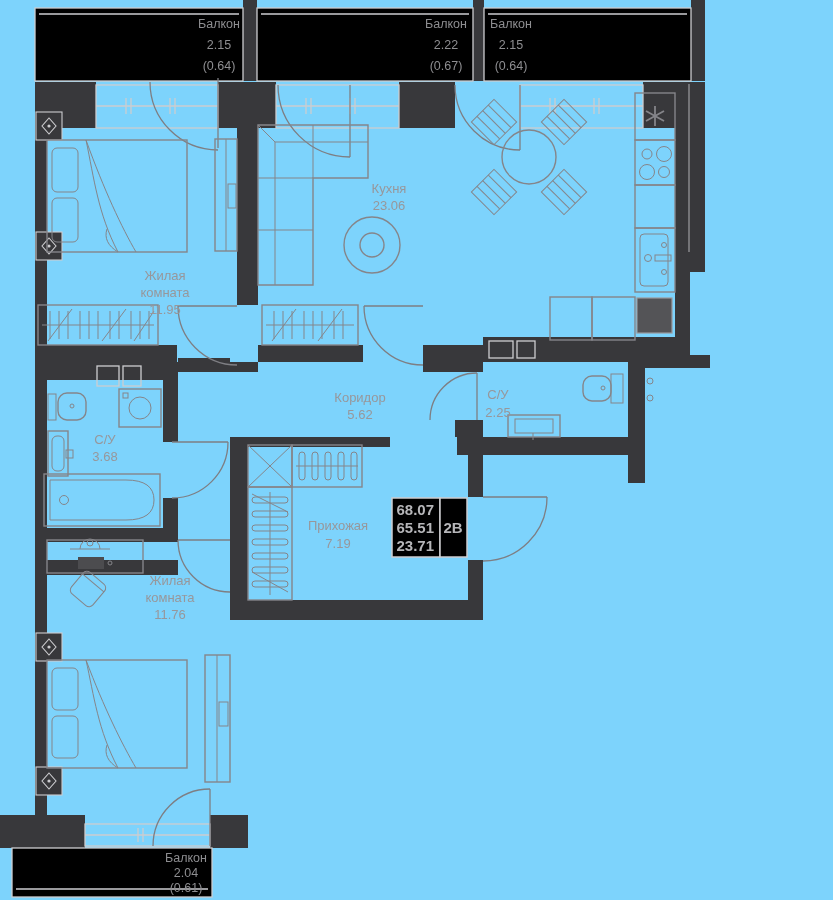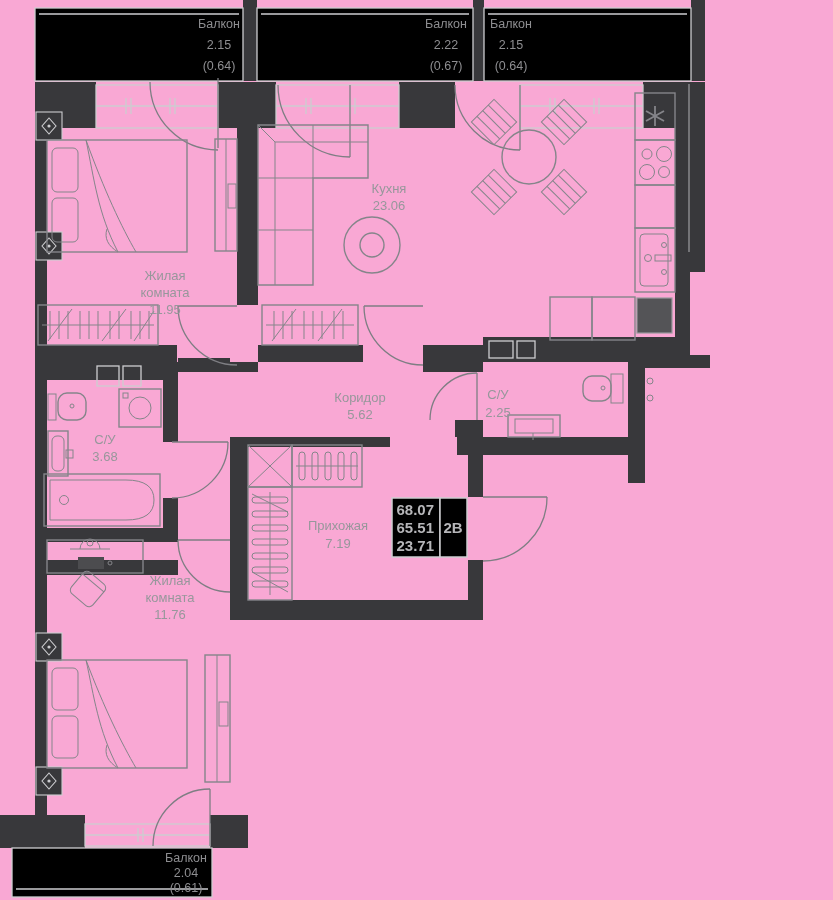--- a/index.html
+++ b/index.html
@@ -1,16 +1,16 @@
 <!DOCTYPE html>
 <html><head>
 <meta charset="utf-8">
 <style>
   html,body{margin:0;padding:0;background:#000;}
-  .stage{width:833px;height:900px;background:#f9a8d4;position:relative;overflow:hidden;}
+  .stage{width:833px;height:900px;background:#7dd3fc;position:relative;overflow:hidden;}
   svg{display:block;}
   .wall{fill:#38383b;stroke:none;}
   .win{fill:none;stroke:#cdcdd0;stroke-width:1.3;}
   .winf{fill:#000;stroke:#cdcdd0;stroke-width:1.3;}
   .fx{fill:none;stroke:#85858a;stroke-width:1.4;}
   .fx1{fill:none;stroke:#85858a;stroke-width:1;}
   .door{fill:none;stroke:#7e7e83;stroke-width:1.3;}
   .lbl{fill:#97979b;font:13px "Liberation Sans",sans-serif;text-anchor:middle;}
   .blbl{fill:#8e8e91;font:12.5px "Liberation Sans",sans-serif;text-anchor:middle;}
   .num{fill:#b6b6b9;font:600 15px "Liberation Sans",sans-serif;text-anchor:end;}

